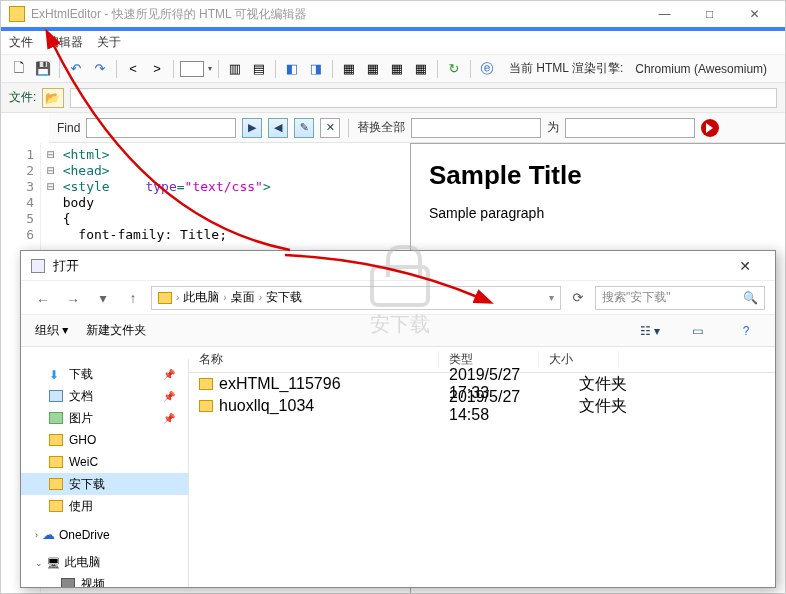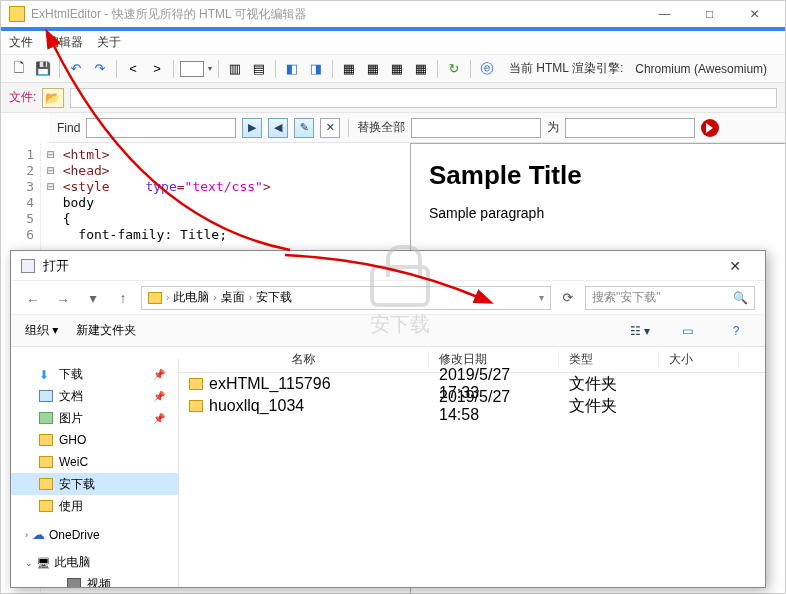--- a/index.html
+++ b/index.html
@@ -18,21 +18,21 @@
 .menubar span { color: #333; }
 
 .toolbar1 { height: 28px; display: flex; align-items: center; padding: 2px 8px; gap: 4px; border-bottom: 1px solid #e4e4e4; background: #fafafa; }
 .tbtn { width: 20px; height: 20px; display: flex; align-items: center; justify-content: center; border: 1px solid transparent; font-size: 13px; }
 .sep { width: 1px; height: 18px; background: #ccc; margin: 0 2px; }
 .color-swatch { width: 24px; height: 16px; border: 1px solid #888; background: #fff; }
 .dropdown-arrow { font-size: 8px; color: #555; }
 .render-label { margin-left: 8px; color: #333; }
 
 .filebar { height: 30px; display: flex; align-items: center; padding: 2px 8px; gap: 6px; background: #f5f5f5; border-bottom: 1px solid #e4e4e4; }
-.filebar .lbl { color: #be185d; }
+.filebar .lbl { color: #14532d; }
 .filebar .folder-btn { width: 22px; height: 20px; border: 1px solid #c9b36f; background: #fff7d6; display: flex; align-items: center; justify-content: center; }
 .filebar input { flex: 1; height: 20px; border: 1px solid #ccc; padding: 0 4px; }
 
 .findbar { height: 30px; display: flex; align-items: center; padding: 2px 8px; gap: 6px; border-bottom: 1px solid #e4e4e4; background: #fafafa; margin-left: 48px; }
 .findbar .lbl { color: #333; }
 .findbar input { height: 20px; border: 1px solid #aaa; padding: 0 4px; }
 .findbar .find-input { width: 150px; }
 .findbar .replace-input { width: 130px; }
 .findbar .to-input { width: 130px; }
 .mini-btn { width: 20px; height: 20px; border: 1px solid #7aa; background: linear-gradient(#e8f4ff,#cde6ff); display:flex;align-items:center;justify-content:center; font-size:11px; color:#246; }
@@ -40,31 +40,31 @@
 .go-btn { width:18px; height:18px; border-radius:50%; background:#c00; display:inline-block; position:relative; }
 .go-btn::after { content:""; position:absolute; left:5px; top:4px; border-left:7px solid #fff; border-top:5px solid transparent; border-bottom:5px solid transparent; }
 
 .content { display: flex; height: calc(100% - 142px); }
 .code-pane { width: 410px; border-right: 1px solid #aaa; background: #fff; font-family: "Consolas", monospace; font-size: 13px; display:flex; }
 .gutter { width: 40px; background: #fff; text-align: right; color: #888; padding: 4px 6px 0 0; border-right:1px solid #eee; }
 .gutter div { height: 16px; line-height:16px; }
 .code { padding: 4px 6px; }
 .code div { height: 16px; line-height: 16px; white-space: pre; }
 .box { color:#888; }
-.tag { color: #7f1d1d; }
+.tag { color: #0f766e; }
 .attr { color: #6d28d9; margin-left: 28px; }
 .val { color: #cc00cc; }
 .txt { color: #000; }
 
 .preview-pane { flex: 1; padding: 16px 18px; border-top:1px solid #aaa; }
 .preview-title { font-size: 26px; font-weight: bold; margin-bottom: 14px; font-family: Arial; }
 .preview-p { font-size: 14px; font-family: Arial; }
 
 
-.open-dialog { position: absolute; left: 10px; top: 250px; width: 756px; height: 338px; background: #fff; border: 1px solid #888; box-shadow: 3px 3px 12px rgba(0,0,0,.3); display:flex; flex-direction:column; }
+.open-dialog { position: absolute; left: 20px; top: 250px; width: 756px; height: 338px; background: #fff; border: 1px solid #888; box-shadow: 3px 3px 12px rgba(0,0,0,.3); display:flex; flex-direction:column; }
 .dlg-titlebar { height: 30px; display: flex; align-items: center; padding: 0 10px; border-bottom: 1px solid #eee; }
 .dlg-titlebar .dlg-icon { width: 14px; height: 14px; border:1px solid #888; margin-right: 8px; background:#eef; }
 .dlg-titlebar .dlg-title { flex: 1; font-size: 13px; }
 .dlg-titlebar .dlg-close { width: 40px; text-align:center; font-size:14px; color:#333; }
 
 .dlg-nav { height: 34px; display:flex; align-items:center; padding: 0 10px; gap:6px; border-bottom:1px solid #eee; }
 .nav-btn { width: 24px; height:24px; display:flex; align-items:center; justify-content:center; color:#666; font-size:14px; }
 .breadcrumb { flex:1; height:24px; border:1px solid #ccc; display:flex; align-items:center; padding:0 6px; gap:4px; font-size:12px; background:#fff; }
 .breadcrumb .crumb-icon { width:14px; height:12px; background:#ffd667; border:1px solid #c90; }
 .breadcrumb .sep-c { color:#888; font-size:10px; }
@@ -87,21 +87,21 @@
 .ico.doc { background:#cde6ff; border:1px solid #58a; }
 .ico.pic { background:#9cd69c; border:1px solid #5a5; }
 .ico.cloud::before { content:"☁"; color:#2666cc; font-size:13px; }
 .ico.pc::before { content:"🖥"; font-size:11px; }
 .sb-sec { padding:2px 10px 2px 14px; display:flex; align-items:center; gap:4px; font-size:12px; }
 .sb-sec .caret { font-size:9px; color:#555; }
 
 .dlg-list { flex:1; display:flex; flex-direction:column; }
 .list-header { height:26px; display:flex; align-items:center; border-bottom:1px solid #e4e4e4; font-size:12px; color:#333; }
 .list-header .col { padding:0 10px; border-right:1px solid #eee; }
-.col.name { width: 250px; text-align: center; }
+.col.name { width: 250px; }
 .col.date { width: 130px; }
 .col.type { width: 100px; }
 .col.size { width: 80px; }
 .list-rows { flex:1; }
 .list-row { height:22px; display:flex; align-items:center; font-size:16px; }
 .list-row .cell { padding:0 10px; }
 .list-row .name-cell { width:250px; display:flex; align-items:center; gap:6px; }
 .list-row .folder-ico { width:14px; height:12px; background:#ffd667; border:1px solid #c90; }
 
 
@@ -298,30 +298,29 @@
           <span class="caret">›</span>
           <span class="ico cloud"></span>
           <span>OneDrive</span>
         </div>
       <div style="height:8px"></div>
       <div class="sb-sec">
           <span class="caret">⌄</span>
           <span class="ico pc"></span>
           <span>此电脑</span>
         </div>
-      <div class="sb-item" style="padding-left:56px">
+      <div class="sb-item" style="padding-left:40px">
           <span class="ico" style="background:#888;border:1px solid #555"></span>
           <span>视频</span>
         </div>
     </div>
 
     <div class="dlg-list">
       <div class="list-header">
         <div class="col name">名称</div>
-        <div class="col date">修改日期</div>
         <div class="col type">类型</div>
         <div class="col size">大小</div>
       </div>
       <div class="list-rows">
         <div class="list-row">
           <div class="cell name-cell">
               <span class="folder-ico"></span>
               <span>exHTML_115796</span>
             </div>
           <div class="cell" style="width:130px">2019/5/27 17:33</div>

